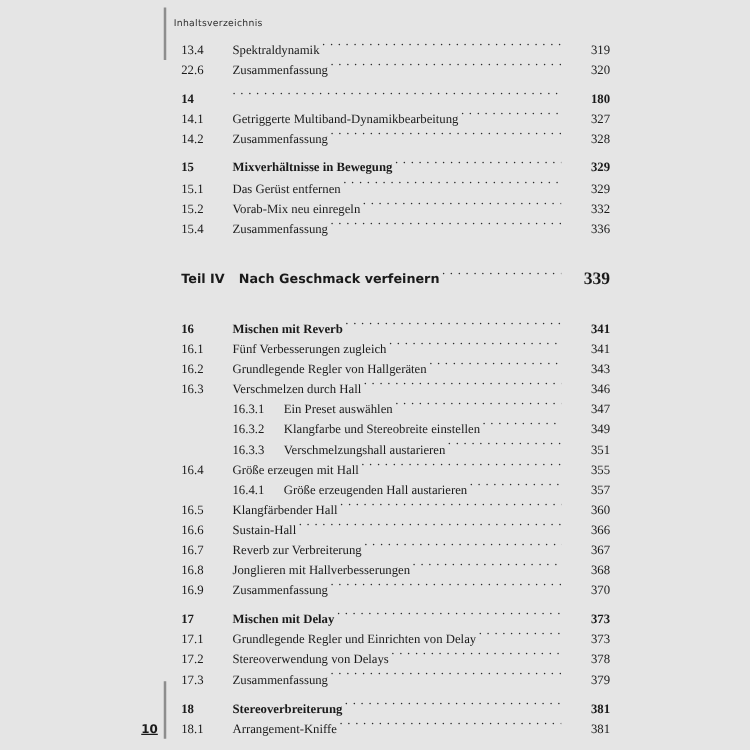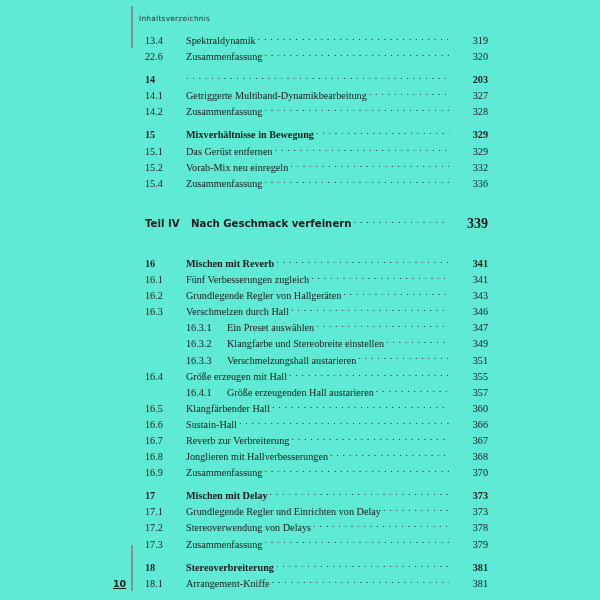--- a/index.html
+++ b/index.html
@@ -12,21 +12,21 @@
     height: 600px;
     overflow: hidden;
     font-family: "Liberation Serif", serif;
     color: #1a1a1a;
     position: relative;
   }
 
   .page {
     position: absolute;
     inset: 0;
-    background: #5eead4;
+    background: #e5e5e5;
   }
 
   
   .runhead {
     position: absolute;
     left: 139px;
     top: 14px;
     font-family: "DejaVu Sans", sans-serif;
     font-size: 7.4px;
     letter-spacing: 0.25px;
@@ -59,21 +59,21 @@
   
   .toc {
     position: absolute;
     left: 145px;
     top: 33px;
     width: 343px;
   }
 
   .row {
     display: flex;
-    align-items: center;
+    align-items: flex-start;
     width: 100%;
     font-size: 10.2px;
     line-height: 16.1px;
     white-space: nowrap;
   }
 
   .num {
     flex: 0 0 auto;
     text-align: left;
   }
@@ -160,21 +160,21 @@
       <div class="row lvl2">
         <span class="num">22.6</span>
         <span class="title">Zusammenfassung</span>
         <span class="leader"></span>
         <span class="pg">320</span>
       </div>
       <div class="gap-sm"></div>
       <div class="row lvl1">
         <span class="num">14</span>
         <span class="leader"></span>
-        <span class="pg">203</span>
+        <span class="pg">180</span>
       </div>
       <div class="row lvl2">
         <span class="num">14.1</span>
         <span class="title">Getriggerte Multiband-Dynamikbearbeitung</span>
         <span class="leader"></span>
         <span class="pg">327</span>
       </div>
       <div class="row lvl2">
         <span class="num">14.2</span>
         <span class="title">Zusammenfassung</span>

